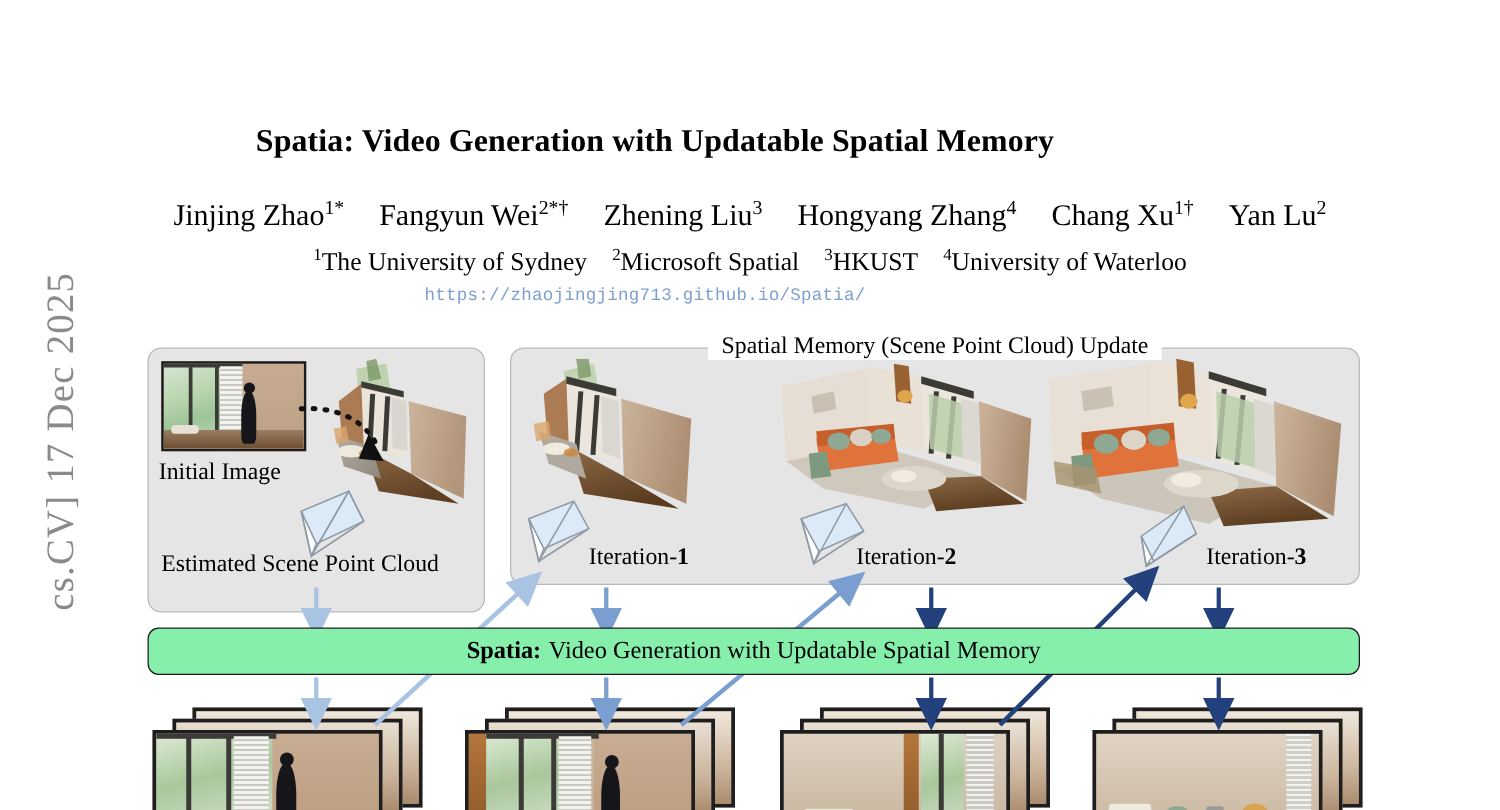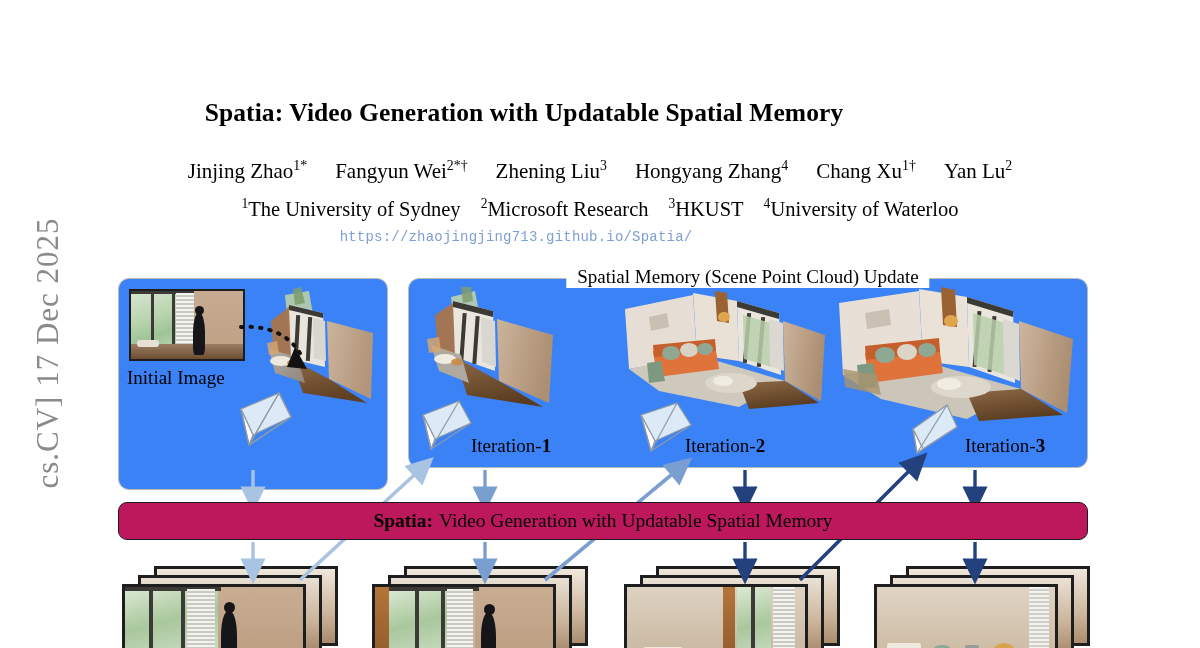--- a/index.html
+++ b/index.html
@@ -28,21 +28,21 @@
 
   
   .paper-title{
     position:absolute; left:0; top:98px; width:1048px;
     text-align:center;
     font-size:25.5px; font-weight:bold;
     letter-spacing:0.1px;
   }
   .authors{
     position:absolute; left:0; top:158px; width:1200px;
-    text-align:center; font-size:21px;
+    text-align:center; font-size:24px;
     white-space:nowrap;
   }
   .authors .a{ margin:0 14px; }
   .affils{
     position:absolute; left:0; top:196px; width:1200px;
     text-align:center; font-size:20.5px;
     white-space:nowrap;
   }
   .affils .af{ margin:0 10px; }
   sup{ font-size:0.66em; vertical-align:super; }
@@ -55,21 +55,21 @@
     letter-spacing:0.2px;
   }
 
   
   .figure{ position:absolute; left:0; top:0; width:1200px; height:648px; }
 
   .panel{
     position:absolute;
     border:1.3px solid #b9b9b9;
     border-radius:11px;
-    background:#3b82f6;
+    background:#e5e5e5;
     box-sizing:border-box;
   }
   .panel-left{ left:118px; top:278px; width:270px; height:212px; }
   .panel-right{ left:408px; top:278px; width:680px; height:190px; }
 
   .panel-legend{
     position:absolute;
     top:-13px;
     background:#fff;
     padding:0 11px;
@@ -132,21 +132,21 @@
   
   .pc{ position:absolute; z-index:3; }
 
   
   .frustum{ position:absolute; z-index:4; }
 
   
   .banner{
     position:absolute;
     left:118px; top:502px; width:970px; height:38px;
-    background:#be185d;
+    background:#86efac;
     border:1.6px solid #1c1c1c;
     border-radius:9px;
     box-sizing:border-box;
     display:flex; align-items:center; justify-content:center;
     font-size:19.5px;
     z-index:8;
   }
   .banner .bstrong{ font-weight:bold; margin-right:6px; }
 
   
@@ -163,21 +163,21 @@
   }
 </style>
 </head>
 <body>
 
 <div class="arxiv-stamp">cs.CV]  17 Dec 2025</div>
 
 <div class="paper-title">Spatia: Video Generation with Updatable Spatial Memory</div>
 
 <div class="authors" id="authors"><span class="a"><span>Jinjing Zhao</span><sup>1*</sup></span><span class="a"><span>Fangyun Wei</span><sup>2*†</sup></span><span class="a"><span>Zhening Liu</span><sup>3</sup></span><span class="a"><span>Hongyang Zhang</span><sup>4</sup></span><span class="a"><span>Chang Xu</span><sup>1†</sup></span><span class="a"><span>Yan Lu</span><sup>2</sup></span></div>
-<div class="affils" id="affils"><span class="af"><sup>1</sup><span>The University of Sydney</span></span><span class="af"><sup>2</sup><span>Microsoft Research</span></span><span class="af"><sup>3</sup><span>HKUST</span></span><span class="af"><sup>4</sup><span>University of Waterloo</span></span></div>
+<div class="affils" id="affils"><span class="af"><sup>1</sup><span>The University of Sydney</span></span><span class="af"><sup>2</sup><span>Microsoft Spatial</span></span><span class="af"><sup>3</sup><span>HKUST</span></span><span class="af"><sup>4</sup><span>University of Waterloo</span></span></div>
 
 <div class="url-line">https://zhaojingjing713.github.io/Spatia/</div>
 
 <div class="figure">
 
   <div class="panel panel-left">
 
     <div class="thumb" style="left:10px; top:10px; width:116px; height:72px;">
       <div class="sky"></div>
       <div class="wall"></div>
@@ -238,20 +238,21 @@
 
     <svg class="frustum" style="left:116px; top:108px; width:78px; height:66px;" viewBox="0 0 78 66">
       <polygon points="6,22 44,6 56,30 18,48" fill="#dce9f7" stroke="#8f9aa6" stroke-width="1.2"></polygon>
       <polygon points="6,22 18,48 14,58" fill="#ffffff" stroke="#8f9aa6" stroke-width="1.2"></polygon>
       <polygon points="44,6 56,30 14,58" fill="none" stroke="#8f9aa6" stroke-width="1.2"></polygon>
       <line x1="6" y1="22" x2="14" y2="58" stroke="#8f9aa6" stroke-width="1.2"></line>
       <line x1="44" y1="6" x2="14" y2="58" stroke="#8f9aa6" stroke-width="1.2"></line>
       <line x1="56" y1="30" x2="14" y2="58" stroke="#8f9aa6" stroke-width="1.2"></line>
     </svg>
 
+    <div class="cap" style="left:10px; top:162px;">Estimated Scene Point Cloud</div>
   </div>
 
   <div class="panel panel-right">
     <div class="panel-legend">Spatial Memory (Scene Point Cloud) Update</div>
 
     <svg class="pc" style="left:8px; top:8px; width:152px; height:128px;" viewBox="0 0 152 128">
       <defs>
         <linearGradient id="gW1" x1="0" y1="0" x2="1" y2="0.3">
           <stop offset="0" stop-color="#cbb49c"></stop>
             <stop offset="1" stop-color="#ad8f73"></stop>

